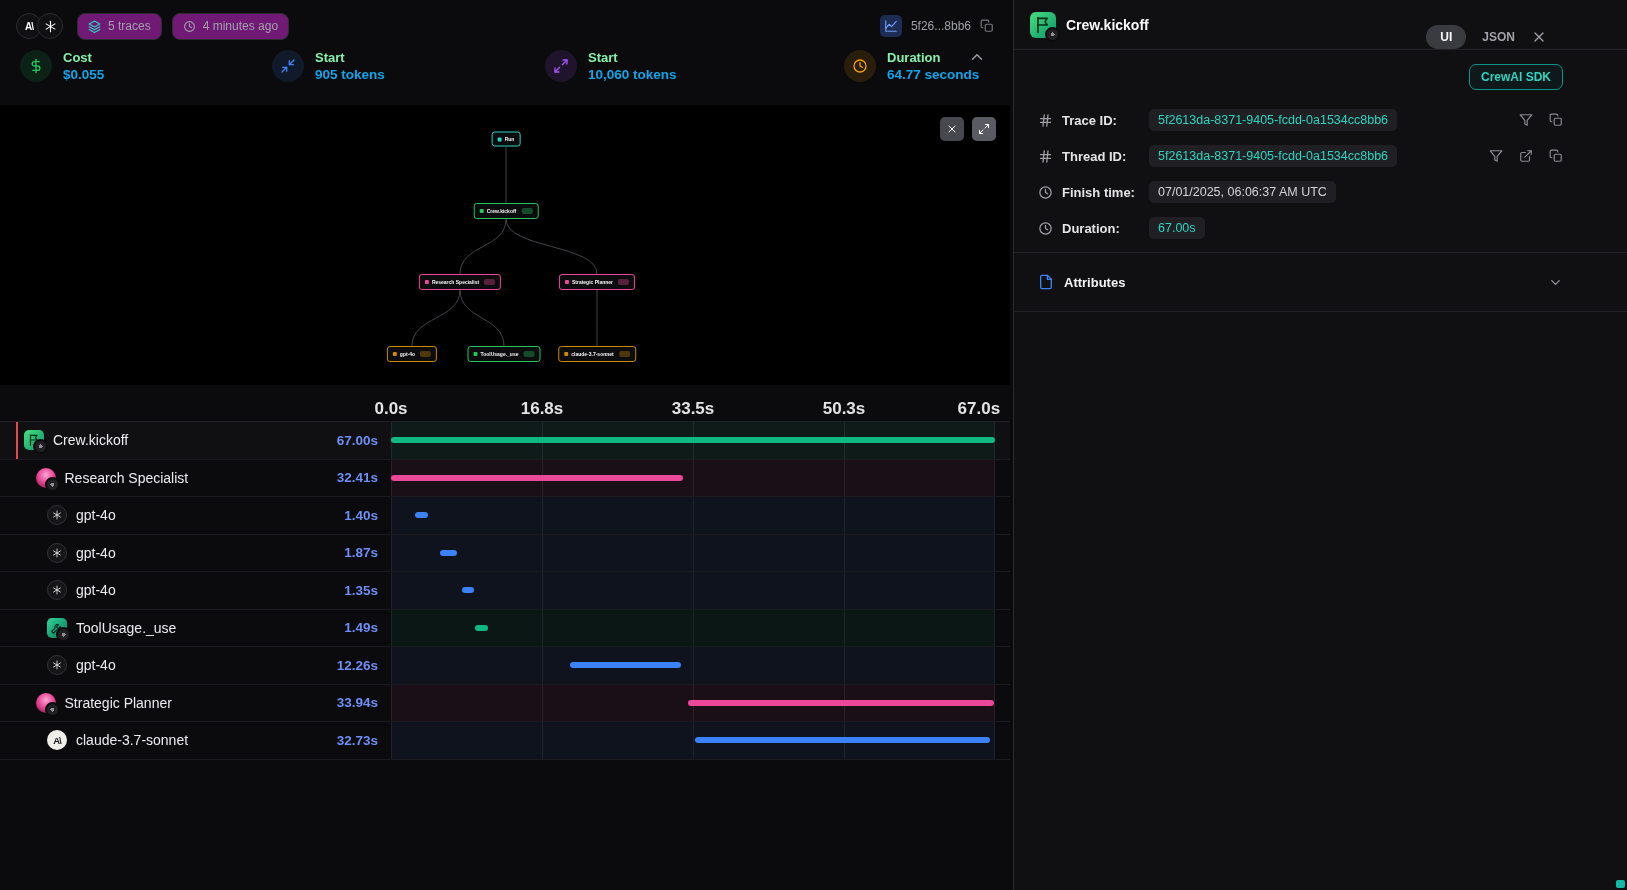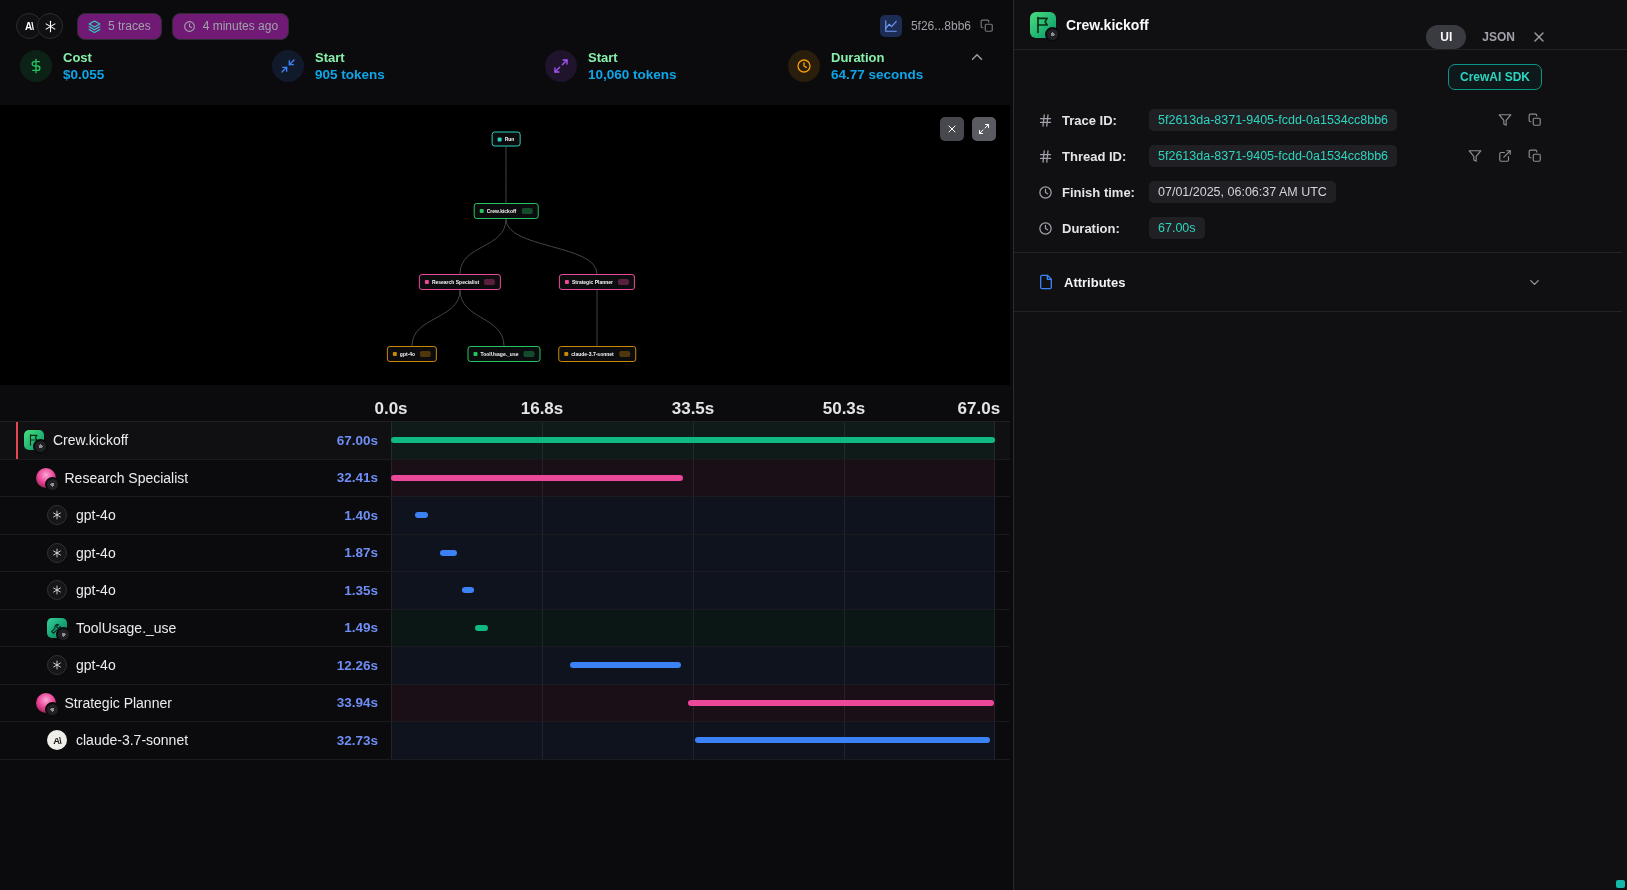--- a/index.html
+++ b/index.html
@@ -74,21 +74,21 @@
                      background:radial-gradient(circle,#8e8e96 0 2px,#212125 2px); border:2px solid #0b0b0d; }
 
   
   .panel { position:absolute; left:1013px; right:0; top:0; height:890px; background:#101013; border-left:1px solid #2a2a2f; }
   .phead { display:flex; align-items:center; gap:10px; height:50px; padding:0 80px 0 16px; border-bottom:1px solid #232327; }
   .ptitle { font-size:14px; font-weight:700; color:#fafafa; }
   .ptabs { margin-left:auto; display:flex; align-items:center; gap:16px;margin-top:24px; }
   .tab-ui { background:#3a3a41; border-radius:999px; padding:5px 14px; font-size:12px; font-weight:700; color:#fafafa; cursor:pointer; }
   .tab-json { font-size:12px; font-weight:700; color:#a1a1aa; cursor:pointer; }
   .pclose { width:16px; height:16px; color:#9b9ba3; display:block; cursor:pointer; }
-  .pbody { padding:14px 85px 0 24px; }
+  .pbody { padding:14px 64px 0 24px; }
   .sdkrow { display:flex; justify-content:flex-end; margin-bottom:12px; }
   .sdk { border:1px solid #0d9488; color:#2dd4bf; background:rgba(13,148,136,0.07); font-size:12px; font-weight:700;
          padding:5px 11px; border-radius:7px; cursor:pointer; }
   .frow { display:flex; align-items:center; gap:9px; height:36px; }
   .ficon { width:15px; height:15px; flex:0 0 15px; color:#a1a1aa; display:block; }
   .ficon.blue { color:#3b82f6; width:16px; height:16px; flex-basis:16px; }
   .flabel { font-size:13px; font-weight:700; color:#e4e4e7; width:78px; flex:0 0 78px; }
   .fvalue { background:#202024; border-radius:5px; padding:4px 9px; font-size:12.5px; white-space:nowrap; }
   .factions { margin-left:auto; display:flex; gap:16px; }
   .facticon { width:14px; height:14px; color:#8b8b93; display:block; cursor:pointer; }
@@ -196,21 +196,21 @@
               <polyline points="9 21 3 21 3 15"></polyline>
               <line x1="21" y1="3" x2="14" y2="10"></line>
               <line x1="3" y1="21" x2="10" y2="14"></line>
             </svg>
           </span>
           <span class="stat-text">
             <span class="stat-label">Start</span>
             <span class="stat-value">10,060 tokens</span>
           </span>
         </div>
-        <div class="stat" style="left: 788px;">
+        <div class="stat" style="left: 844px;">
           <span class="stat-circle" style="background:rgba(245,158,11,0.13);color:#f59e0b">
             <svg viewBox="0 0 24 24" fill="none" stroke="currentColor" stroke-width="2" stroke-linecap="round" stroke-linejoin="round" style="width:100%;height:100%;display:block">
               <circle cx="12" cy="12" r="9"></circle>
               <polyline points="12 7 12 12 15.5 14"></polyline>
             </svg>
           </span>
           <span class="stat-text">
             <span class="stat-label">Duration</span>
             <span class="stat-value">64.77 seconds</span>
           </span>

